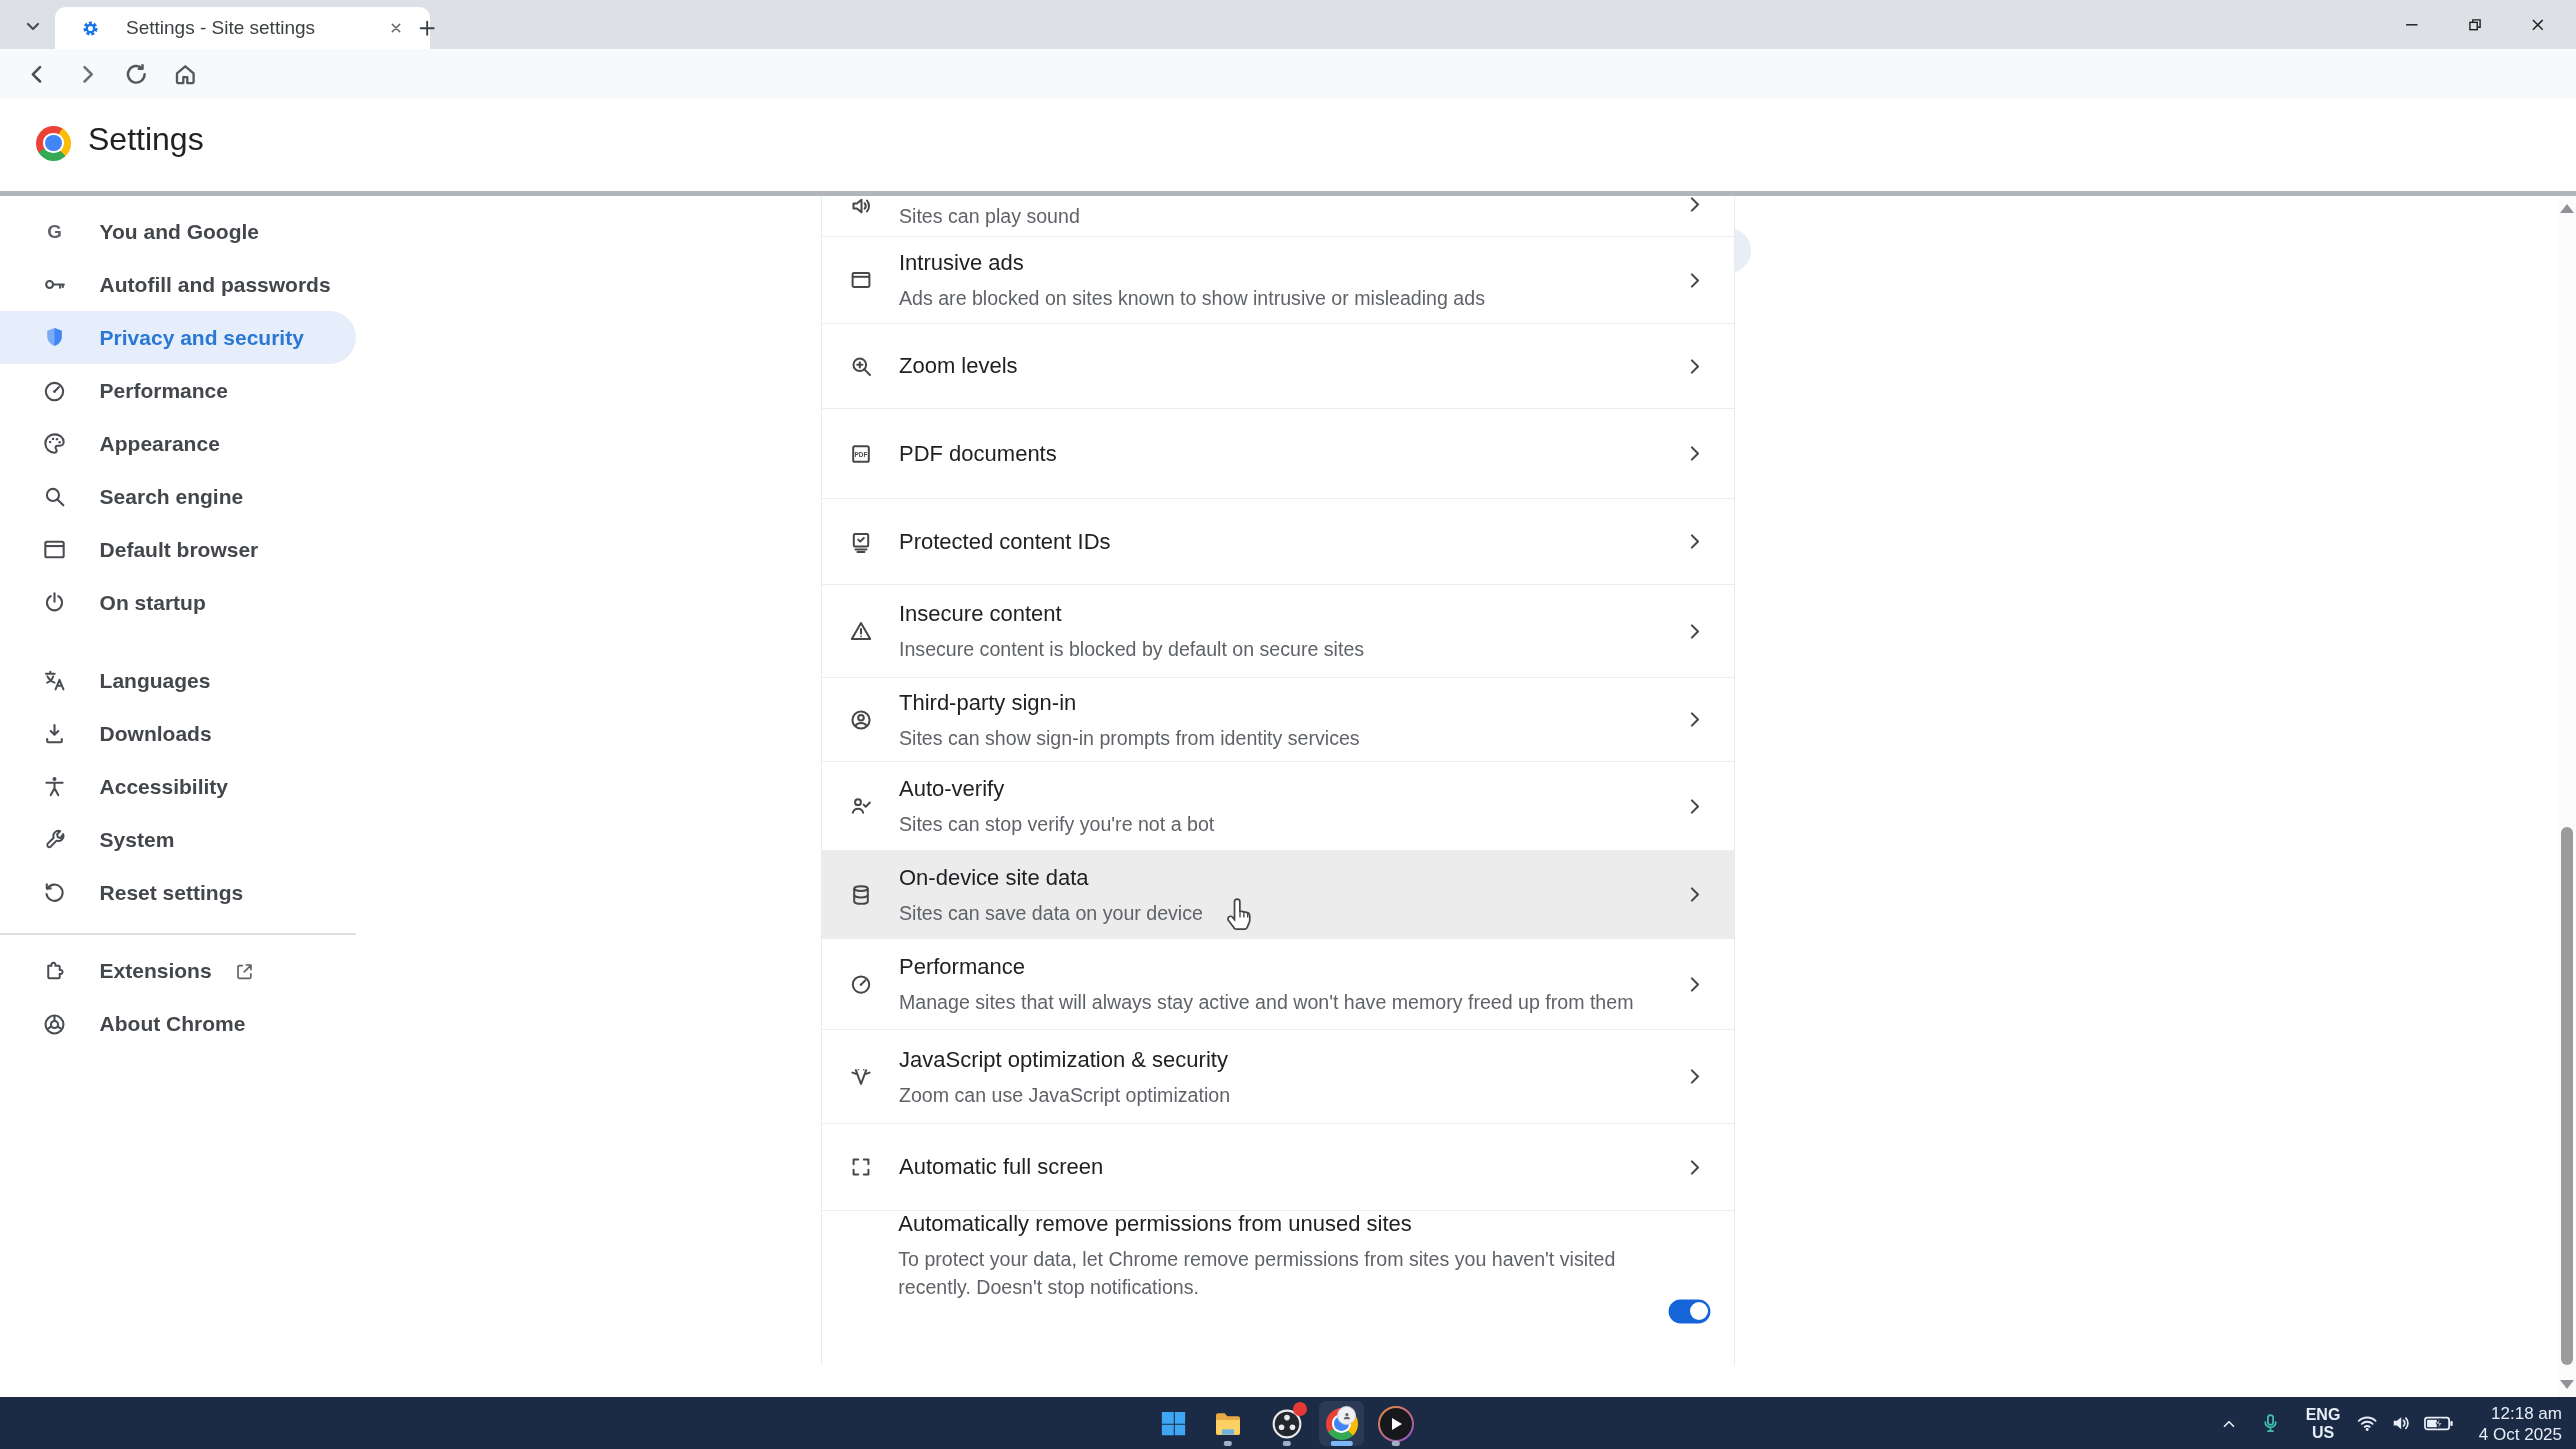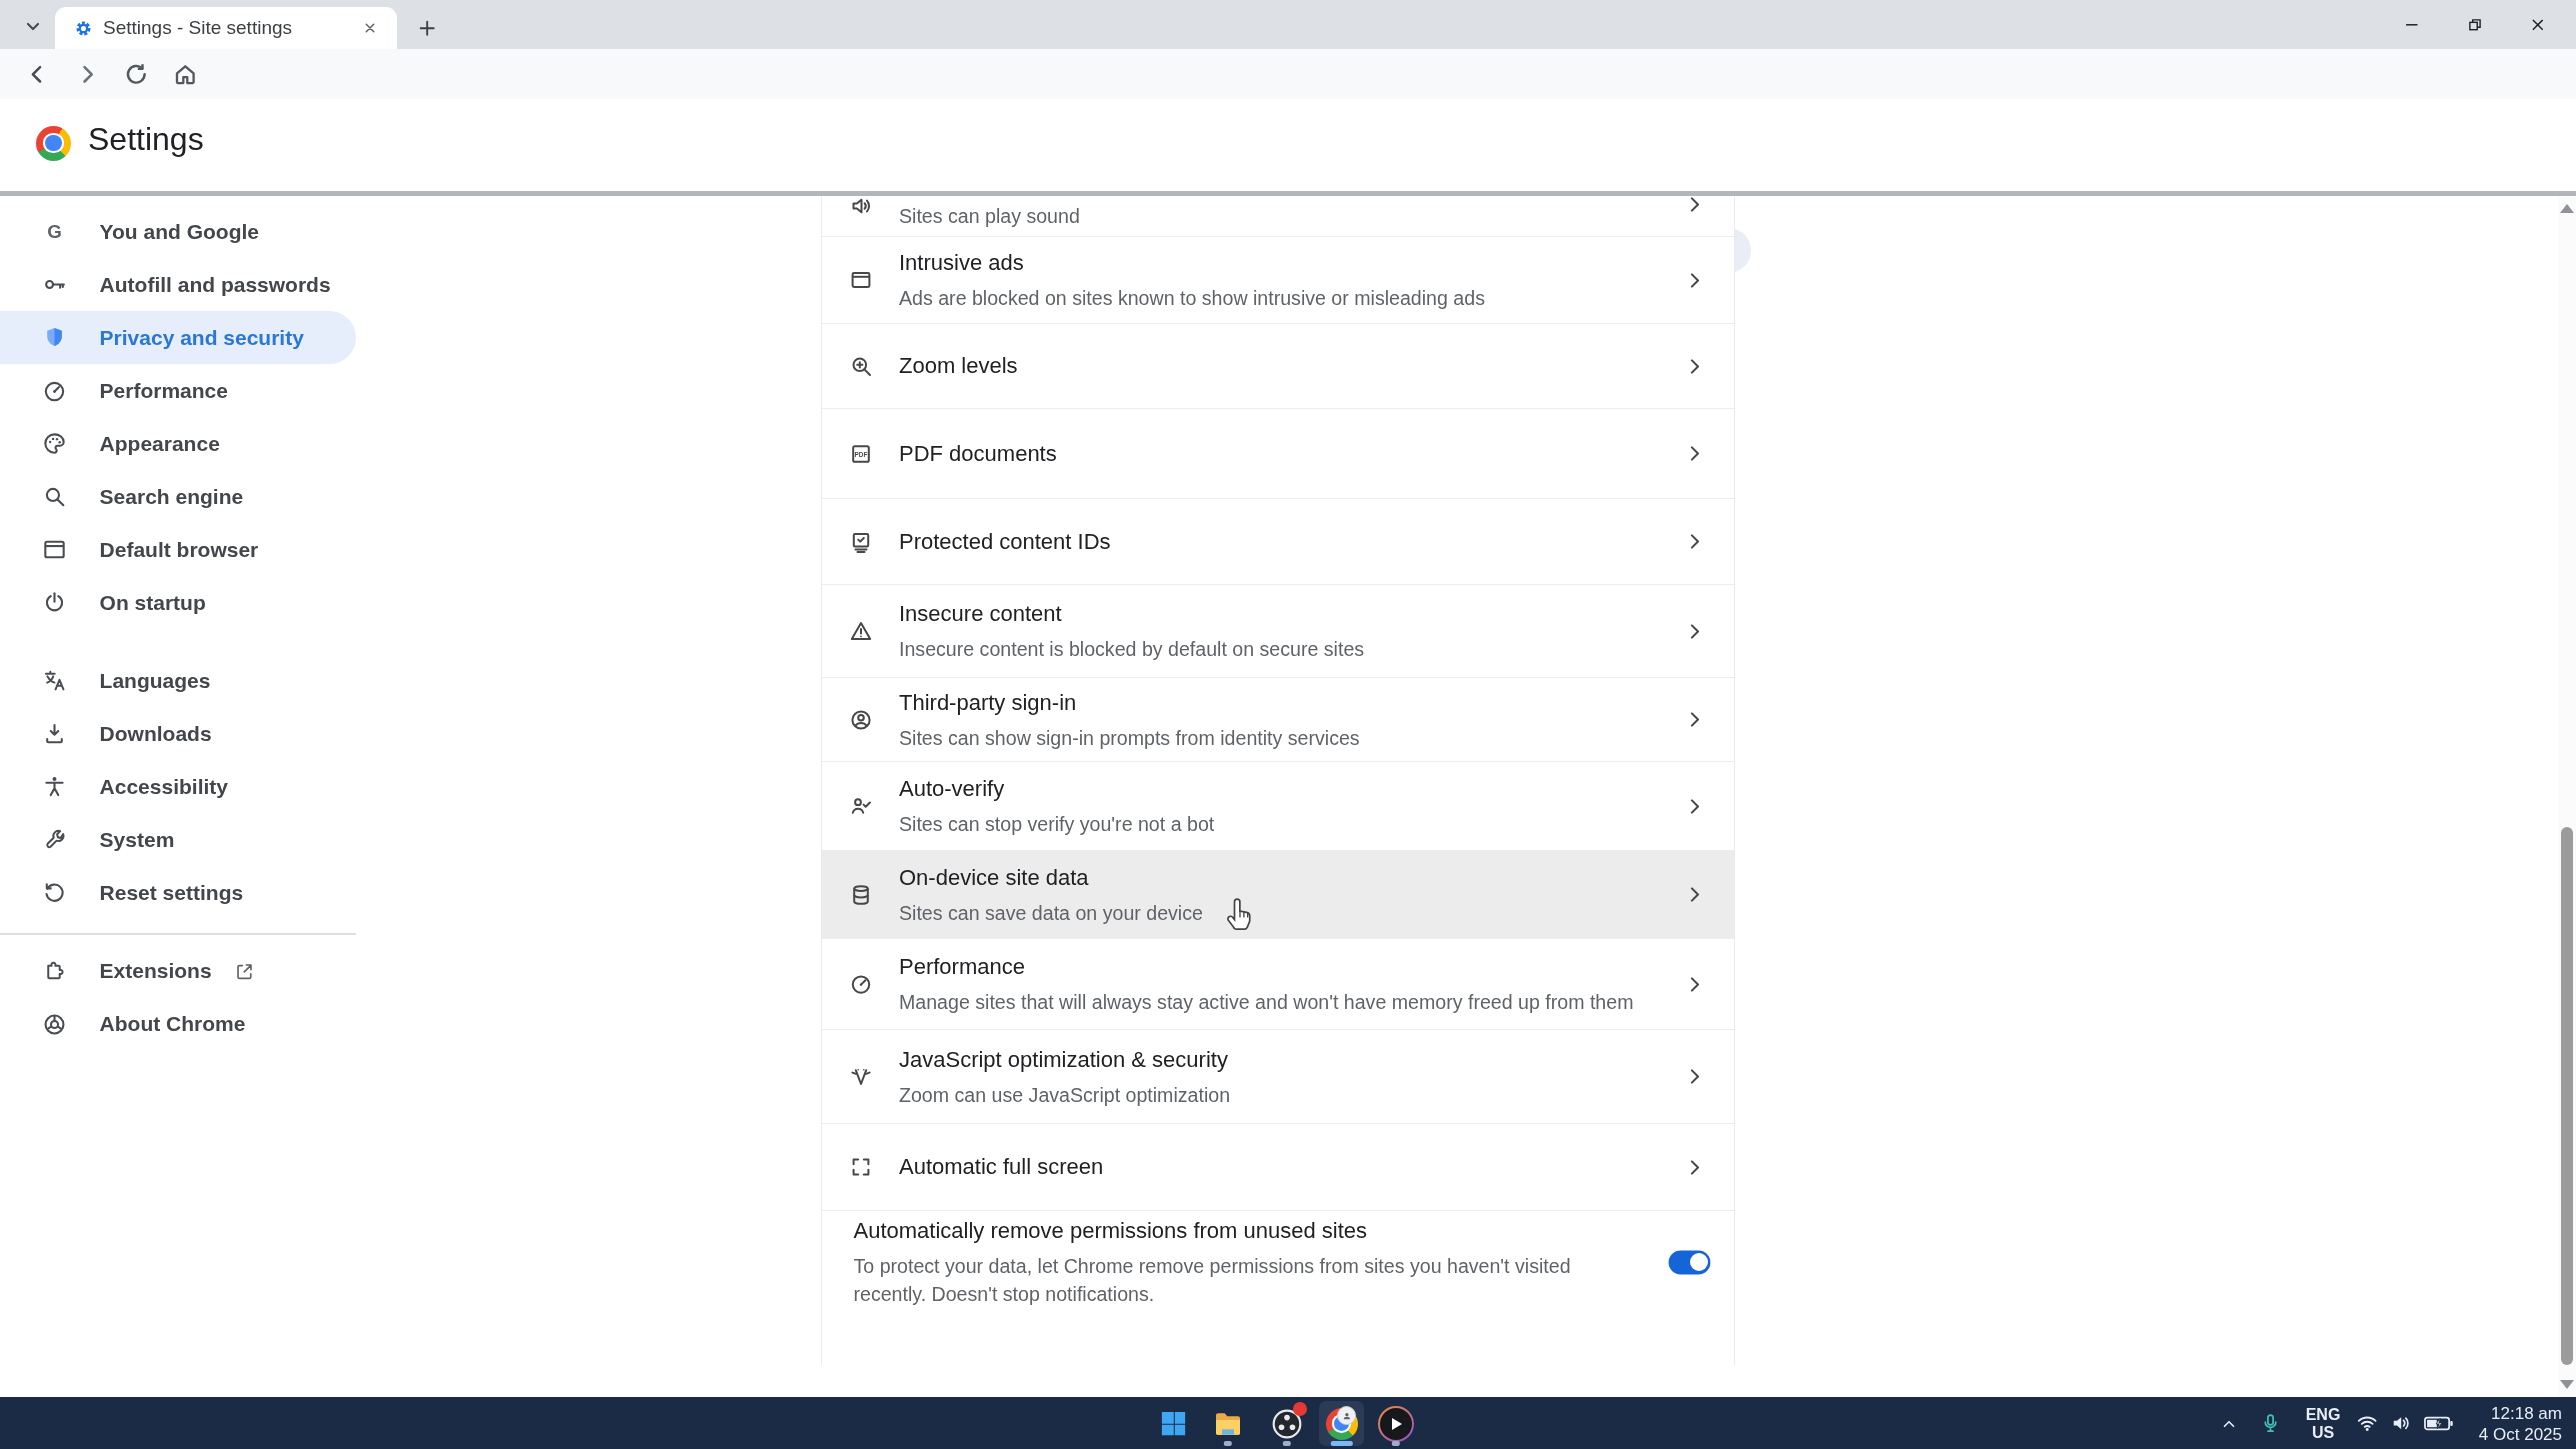--- a/index.html
+++ b/index.html
@@ -4,22 +4,22 @@
 <style>
   html,body{margin:0;padding:0;background:#fff;}
   .screen{position:relative;width:2576px;height:1449px;overflow:hidden;
     font-family:"Liberation Sans",sans-serif;background:#fff;}
   svg{display:block}
 
   
   .tabstrip{position:absolute;left:0;top:0;width:100%;height:49px;background:#dde1e6;}
   .tab-search-btn{position:absolute;left:17px;top:9.8px;width:32px;height:32px;border-radius:50%;
     display:flex;align-items:center;justify-content:center;}
-  .tab{position:absolute;left:55px;top:7px;width:342px;height:42px;background:#fff;
-    border-radius:11.2px 11.2px 0 0;display:flex;align-items:center;padding:0 18px;gap:9px;box-sizing:border-box;}
+  .tab{position:absolute;left:55px;top:7px;width:375px;height:42px;background:#fff;
+    border-radius:11.2px 11.2px 0 0;display:flex;align-items:center;padding:0 25px;gap:25px;box-sizing:border-box;}
   .tab-title{flex:1;font-size:19px;color:#3c4043;white-space:nowrap;overflow:hidden;text-overflow:ellipsis;}
   .new-tab-btn{position:absolute;left:410px;top:11.2px;width:34px;height:34px;display:flex;align-items:center;justify-content:center;}
   .win-controls{position:absolute;right:7px;top:0;height:49px;display:flex;}
   .win-btn{width:63px;height:49px;display:flex;align-items:center;justify-content:center;}
 
   
   .toolbar{position:absolute;left:0;top:49px;width:100%;height:50px;background:#f8f9fb;}
   .nav-btn{position:absolute;top:7px;width:36px;height:36px;display:flex;align-items:center;justify-content:center;}
   .omnibox{position:absolute;left:217px;top:54px;width:2244px;height:41px;border-radius:20px;background:#eceef2;
     display:flex;align-items:center;box-sizing:border-box;padding-left:5.6px;}
@@ -62,21 +62,21 @@
   .row{display:flex;align-items:center;border-bottom:1.4px solid #ebedef;position:relative;}
   .icon-cell{width:77px;display:flex;justify-content:center;flex:none;}
   .txt{flex:1;display:flex;flex-direction:column;justify-content:flex-end;min-width:0;}
   .title{font-size:22px;color:#202124;}
   .sub{font-size:19.6px;color:#5f6368;margin-top:11px;white-space:nowrap;overflow:hidden;}
   .chev{flex:none;margin-left:auto;margin-right:29px;}
   .row.hovered{background:#ececed;}
   .row.partial{overflow:hidden;}
   .row.partial .icon-cell svg{margin-top:-21px;}
   .row.partial .chev{margin-top:-24px;}
-  .toggle-row{display:flex;align-items:center;padding-left:31.5px;box-sizing:border-box;}
+  .toggle-row{display:flex;align-items:center;padding-left:31.5px;box-sizing:border-box;flex-direction:column;}
   .toggle-row .sub{white-space:normal;max-width:791px;line-height:28px;margin-top:8px;}
   .toggle{flex:none;margin-left:auto;margin-right:25px;width:39px;height:21px;border-radius:11.2px;
     background:#c7c9cd;position:relative;}
   .toggle.on{background:#1565d8;box-shadow:0 0 0 1.4px #1565d8;}
   .toggle .knob{position:absolute;top:1.4px;left:1.4px;width:18px;height:18px;border-radius:50%;background:#fff;}
   .toggle.on .knob{left:auto;right:1.4px;}
   .filler{flex:1;border-bottom:none;}
 
   
   .scroll-track{position:absolute;right:0;top:197px;width:18px;height:1200px;background:#fbfbfc;}

